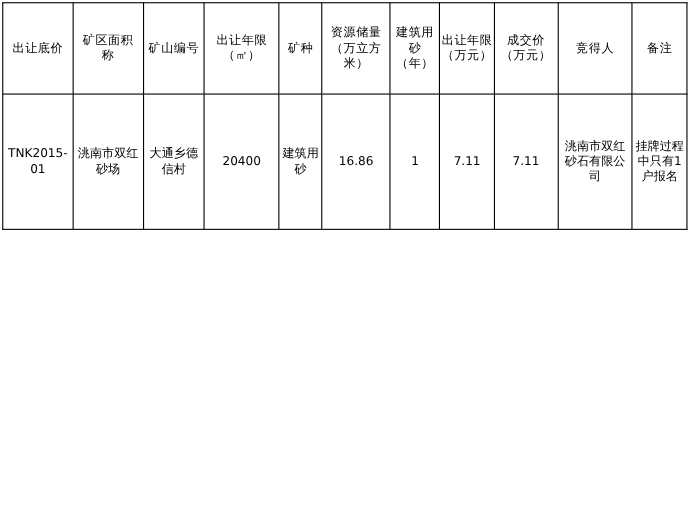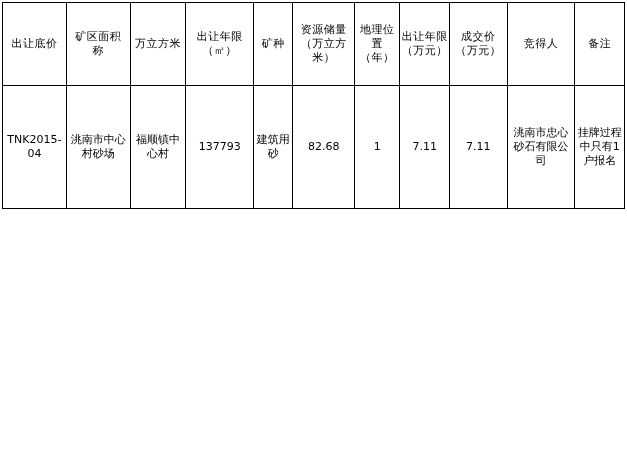--- a/index.html
+++ b/index.html
@@ -73,40 +73,40 @@
         <col class="c6">
         <col class="c7">
         <col class="c8">
         <col class="c9">
         <col class="c10">
     </colgroup>
     <thead>
       <tr>
         <th>出让底价</th>
         <th>矿区面积  称</th>
-        <th>万立方米</th>
+        <th>矿山编号</th>
         <th>出让年限（㎡）</th>
         <th>矿种</th>
         <th>资源储量（万立方米）</th>
-        <th>地理位置（年）</th>
+        <th>建筑用砂（年）</th>
         <th>出让年限（万元）</th>
         <th>成交价（万元）</th>
         <th>竞得人</th>
         <th>备注</th>
       </tr>
     </thead>
     <tbody>
       <tr>
-        <td>TNK2015-04</td>
-        <td>洮南市中心村砂场</td>
-        <td>福顺镇中心村</td>
-        <td class="num">137793</td>
+        <td>TNK2015-01</td>
+        <td>洮南市双红砂场</td>
+        <td>大通乡德信村</td>
+        <td class="num">20400</td>
         <td>建筑用砂</td>
-        <td class="num">82.68</td>
+        <td class="num">16.86</td>
         <td class="num">1</td>
         <td class="num">7.11</td>
         <td class="num">7.11</td>
-        <td>洮南市忠心砂石有限公司</td>
+        <td>洮南市双红砂石有限公司</td>
         <td>挂牌过程中只有1户报名</td>
       </tr>
     </tbody>
   </table>
 </div>
 
 </body></html>

